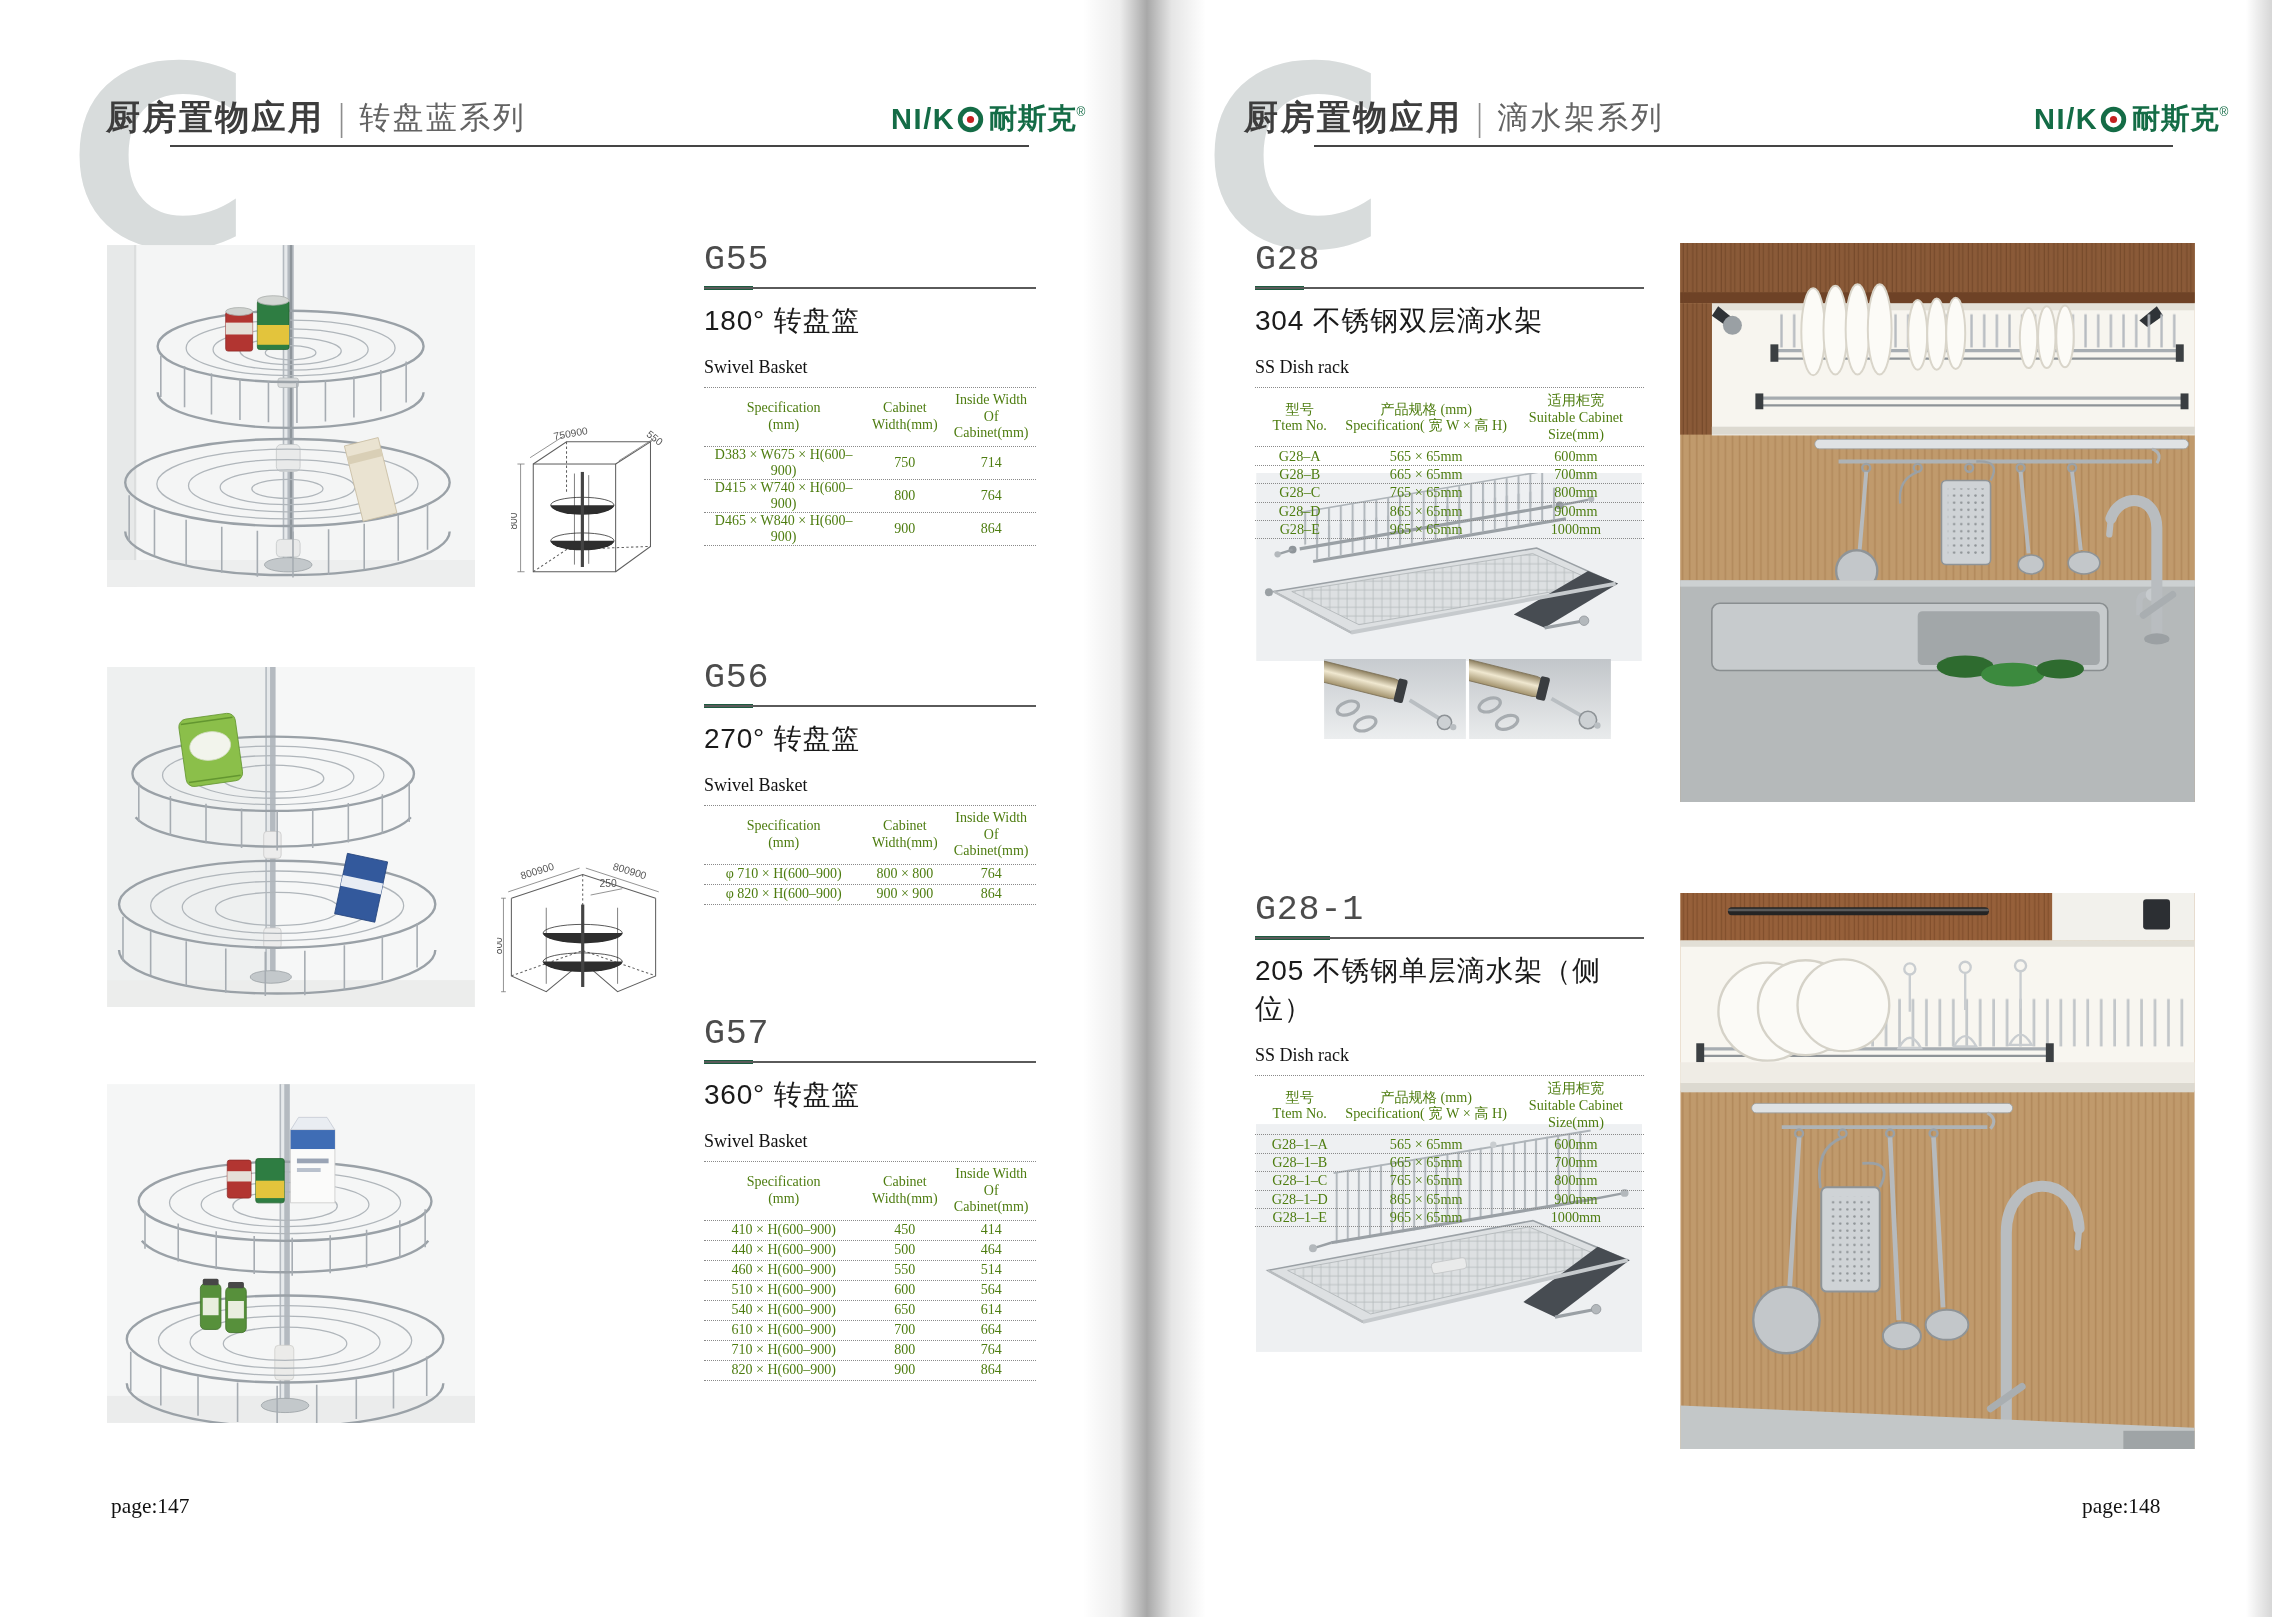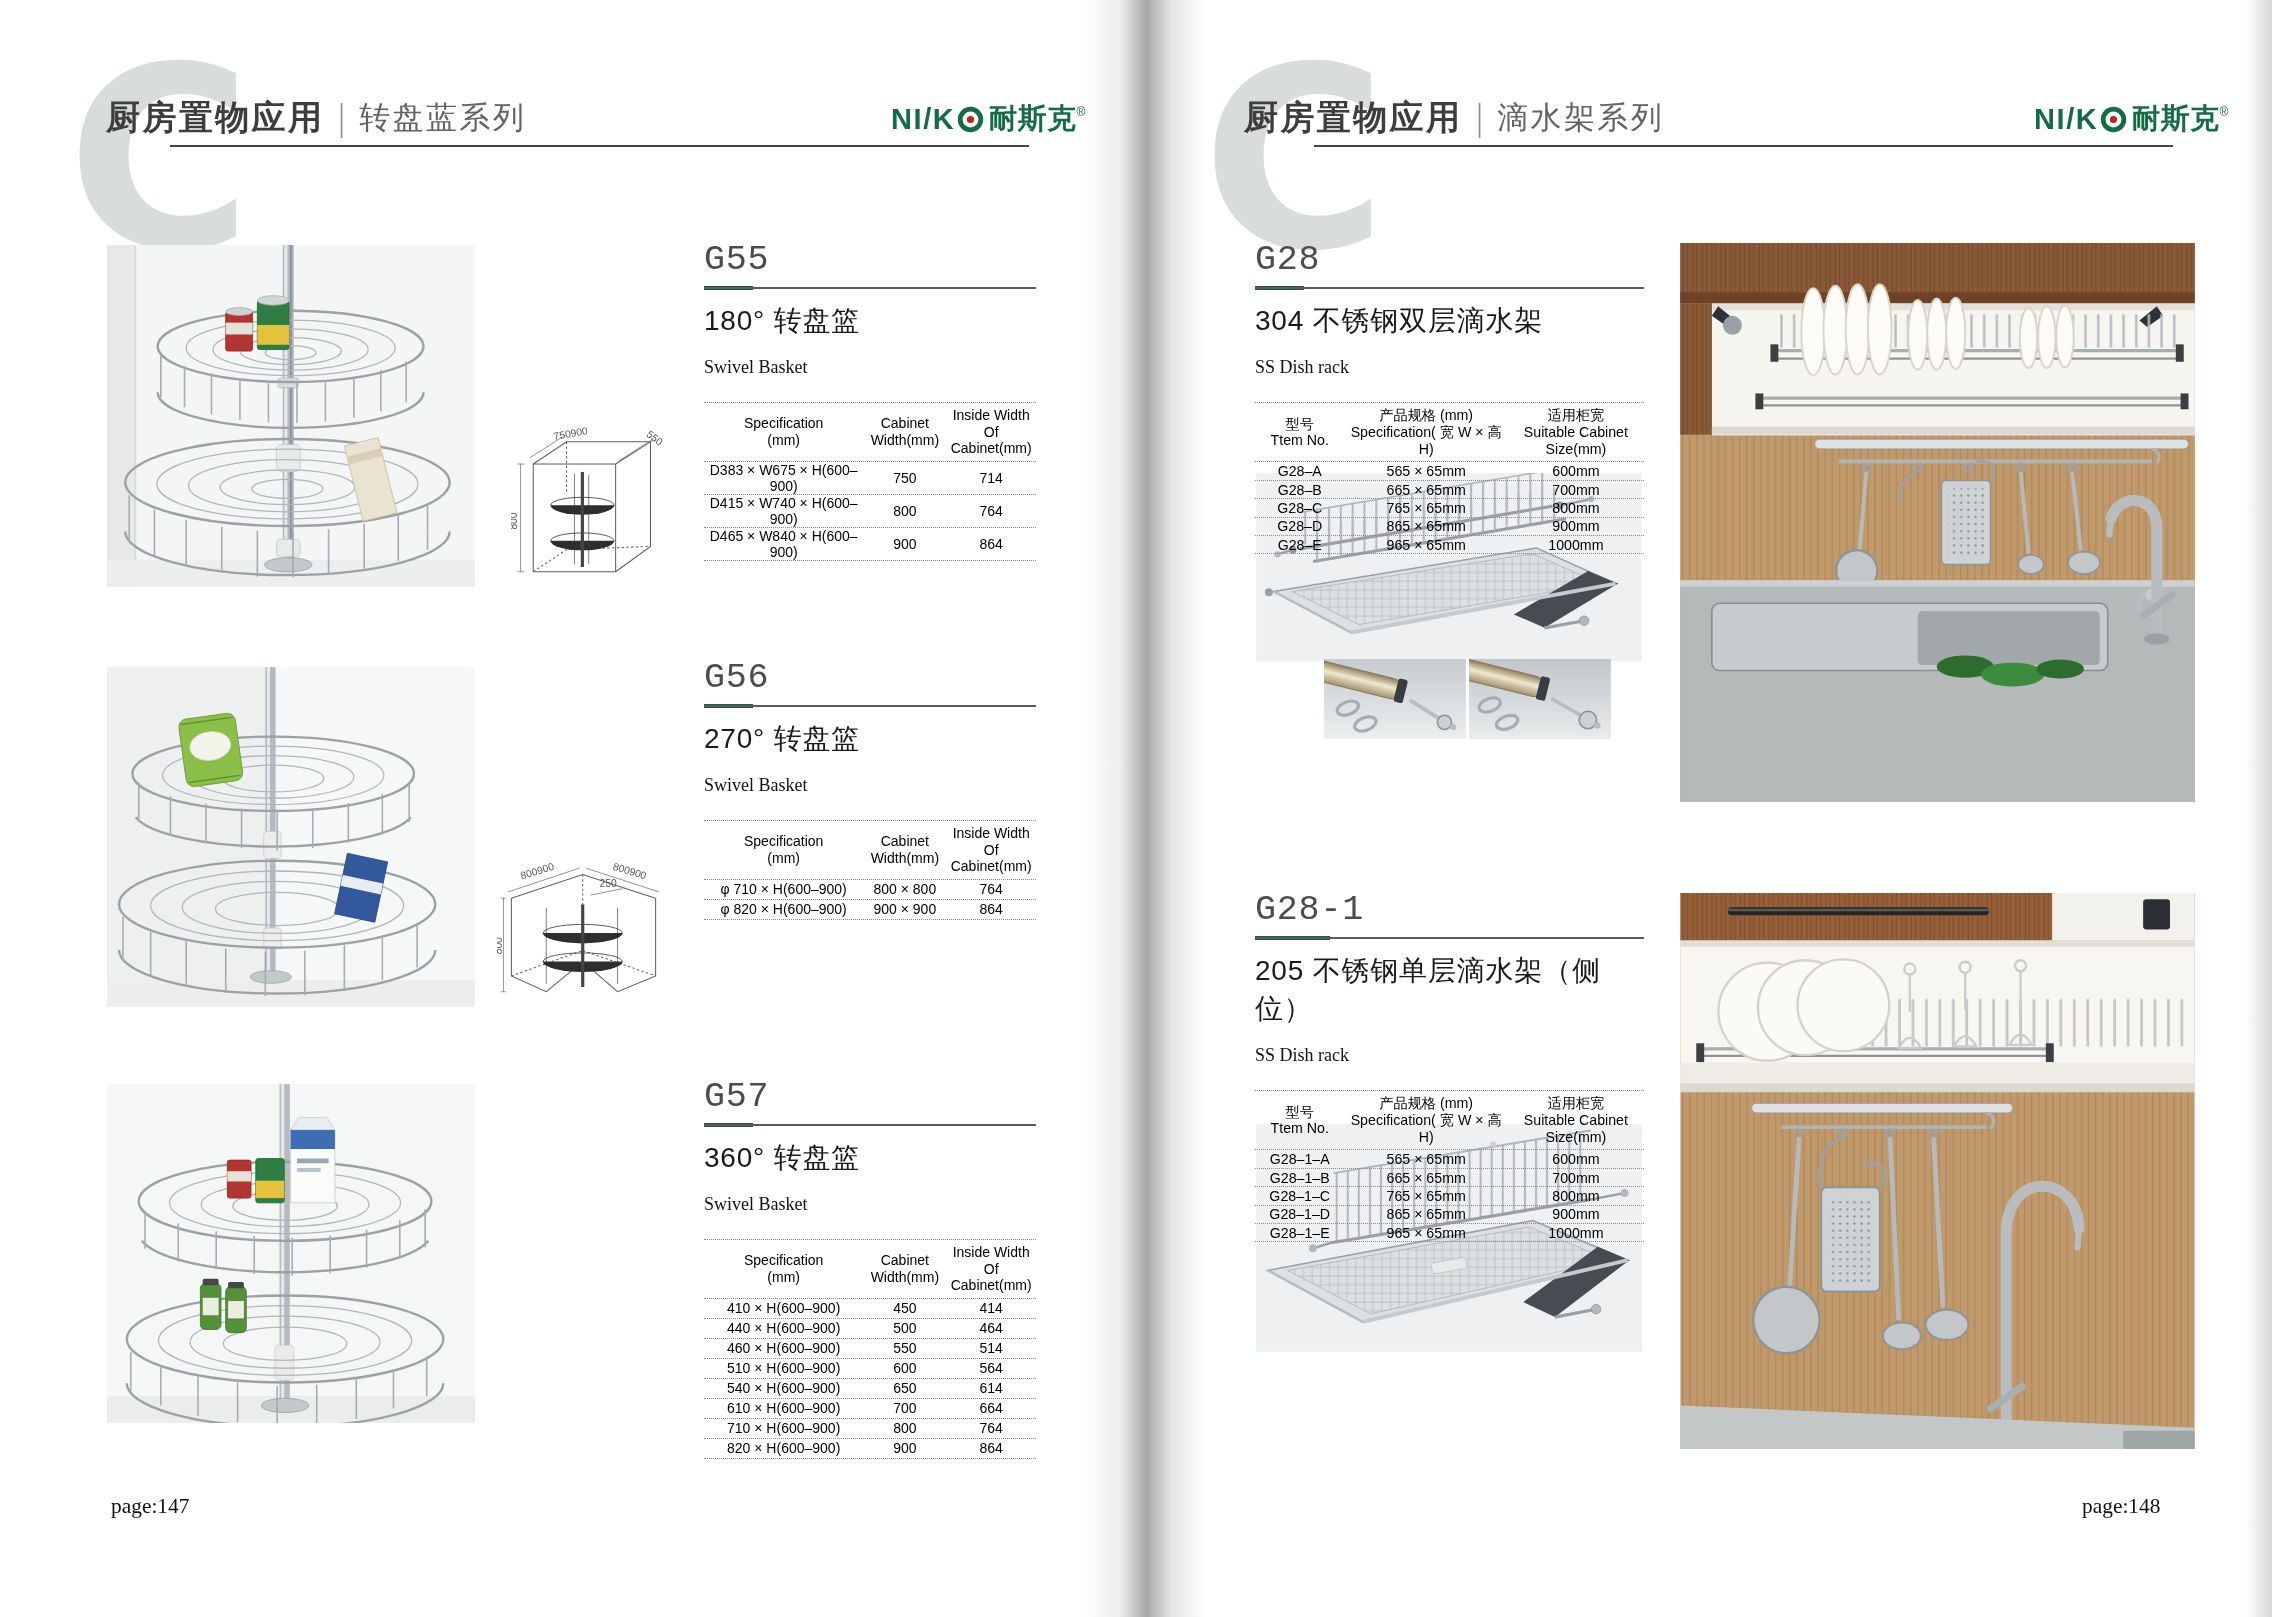--- a/index.html
+++ b/index.html
@@ -21,21 +21,21 @@
 
   
   .section{position:absolute;z-index:2;}
   .sec-code{font-size:35px;color:#4c4c4c;letter-spacing:0.8px;margin:0 0 5.5px 0;font-family:Liberation Mono, monospace;}
   .sec-rule{position:relative;height:4.7px;}
   .sec-rule .thin{position:absolute;left:0;right:0;top:1.6px;height:1.6px;background:#5a5a5a;}
   .sec-rule .green{position:absolute;left:0;top:0;width:49px;height:4.7px;background:#1d5c40;}
   .sec-rule.w95 .green{width:75px;}
   .sec-cn{font-size:28px;color:#1a1a1a;margin-top:12px;letter-spacing:0.8px;}
   .sec-en{font-family:"Liberation Serif",serif;font-size:18px;color:#111;margin-top:17px;}
-  .tbl{margin-top:24px;font-family:Liberation Sans, sans-serif;color:#000000;}
+  .tbl{margin-top:9px;font-family:Liberation Serif, serif;color:#4d7c0f;}
   .trow{display:flex;align-items:center;border-bottom:0.8px dotted #8a8a8a;}
   .thead .trow{border-top:0.8px dotted #8a8a8a;}
   .thead .tcell{white-space:pre-line;line-height:1.18;padding:4px 0;font-size:15px;}
   .tbody .trow{min-height:19px;}
   .tcell{text-align:center;}
   .tbl-left .tcell{font-size:14px;}
   .tbl-left .tcell:nth-child(1){width:48%;}
   .tbl-left .tcell:nth-child(2){width:25%;}
   .tbl-left .tcell:nth-child(3){width:27%;}
   .tbl-right .tcell{font-size:14.2px;}
@@ -146,21 +146,21 @@
           </div>
           <div class="trow">
             <div class="tcell">φ 820 × H(600–900)</div>
             <div class="tcell">900 × 900</div>
             <div class="tcell">864</div>
           </div>
         </div>
     </div>
   </div>
 
-  <div class="section" style="left:704px;top:1077px;width:332px;">
+  <div class="section" style="left:704px;top:1014px;width:332px;">
     <div class="sec-code">G57</div>
     <div class="sec-rule">
         <div class="green"></div>
         <div class="thin"></div>
       </div>
     <div class="sec-cn">360°  转盘篮</div>
     <div class="sec-en">Swivel Basket</div>
     <div class="tbl tbl-left">
       <div class="thead">
           <div class="trow">

